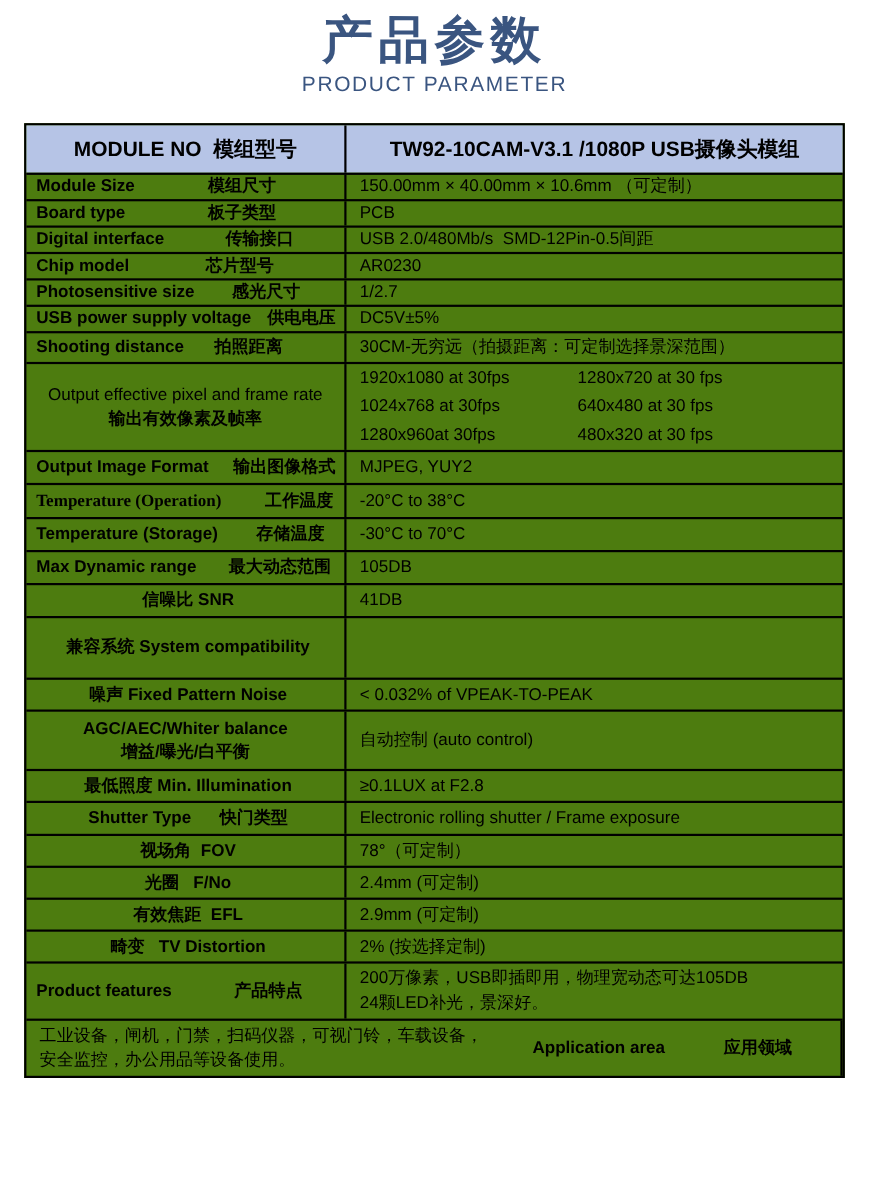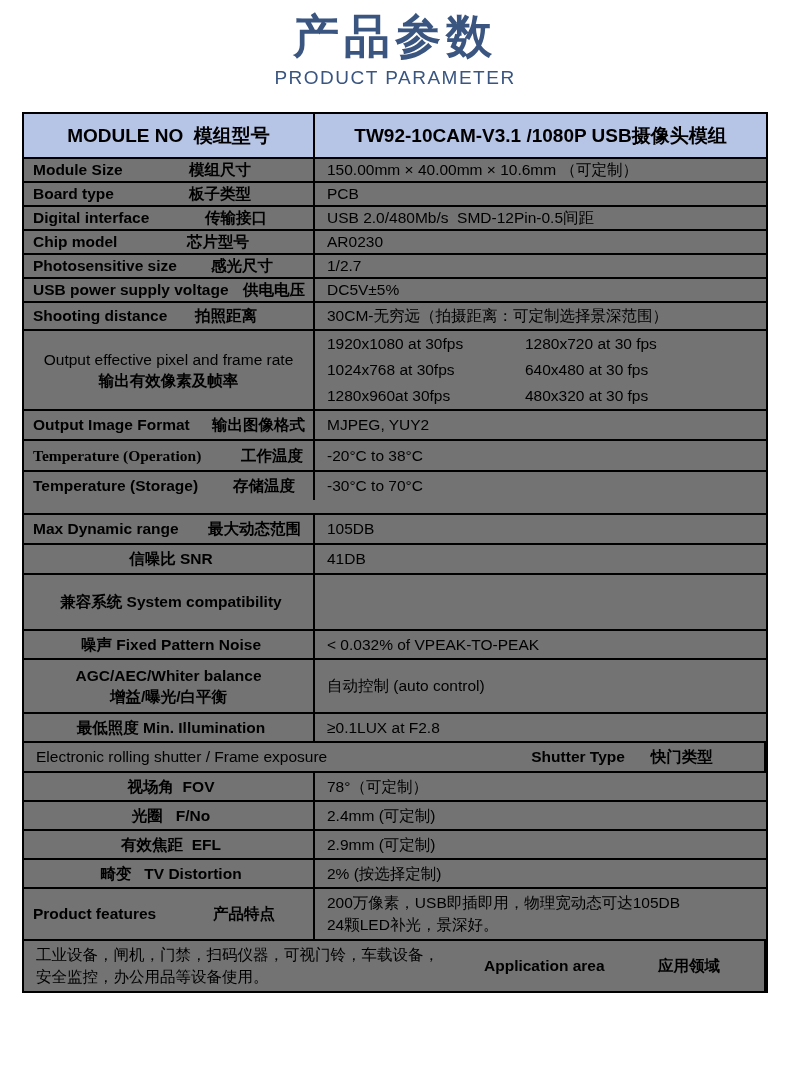--- a/index.html
+++ b/index.html
@@ -19,21 +19,21 @@
   .page-title{
     font-size:46px;font-weight:700;color:var(--accent);
     letter-spacing:5px;line-height:56px;margin:0;
   }
   .page-subtitle{
     font-size:19px;font-weight:400;color:var(--accent);
     letter-spacing:1.5px;margin-top:3px;
   }
   .spec-table{
     position:absolute;left:22px;top:112px;width:746px;
-    border:2px solid var(--border);background:#737373;
+    border:2px solid var(--border);background:#4d7c0f;
   }
   .thead{display:flex;background:var(--header-bg);}
   .thead .hcell{
     display:flex;align-items:center;justify-content:center;
     min-height:43px;font-weight:700;font-size:19px;white-space:pre;
   }
   .hcell.col-label{width:291px;border-right:2px solid var(--border);flex-shrink:0;}
   .hcell.col-value{flex:1;}
   .trow{display:flex;border-top:2px solid var(--border);}
   .cell{display:flex;}
@@ -166,21 +166,21 @@
       </div>
       <div class="trow" style="min-height: 30px;">
         <div class="cell label split" style="padding-right: 18px;">
           <span>Temperature (Storage)</span>
           <span>存储温度</span>
         </div>
         <div class="cell value">
           <div class="vtext">-30°C to 70°C</div>
         </div>
       </div>
-      <div class="trow" style="min-height: 30px; margin-top: 13px;">
+      <div class="trow" style="min-height: 30px;">
         <div class="cell label split" style="padding-right: 12px;">
           <span>Max Dynamic range</span>
           <span>最大动态范围</span>
         </div>
         <div class="cell value">
           <div class="vtext">105DB</div>
         </div>
       </div>
       <div class="trow" style="min-height: 30px;">
         <div class="cell label center">信噪比 SNR</div>
@@ -206,24 +206,24 @@
           <div class="vtext">自动控制 (auto control)</div>
         </div>
       </div>
       <div class="trow" style="min-height: 29px;">
         <div class="cell label center">最低照度 Min. Illumination</div>
         <div class="cell value">
           <div class="vtext">≥0.1LUX at F2.8</div>
         </div>
       </div>
       <div class="trow" style="min-height: 30px;">
+        <div class="cell label center">Shutter Type      快门类型</div>
         <div class="cell value">
           <div class="vtext">Electronic rolling shutter / Frame exposure</div>
         </div>
-        <div class="cell label center">Shutter Type      快门类型</div>
       </div>
       <div class="trow" style="min-height: 29px;">
         <div class="cell label center">视场角  FOV</div>
         <div class="cell value">
           <div class="vtext">78°（可定制）</div>
         </div>
       </div>
       <div class="trow" style="min-height: 29px;">
         <div class="cell label center">光圈   F/No</div>
         <div class="cell value">

